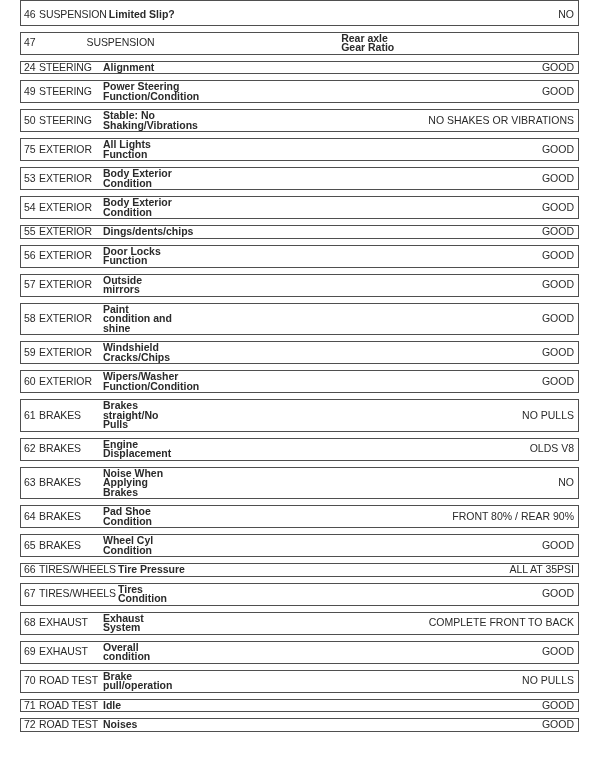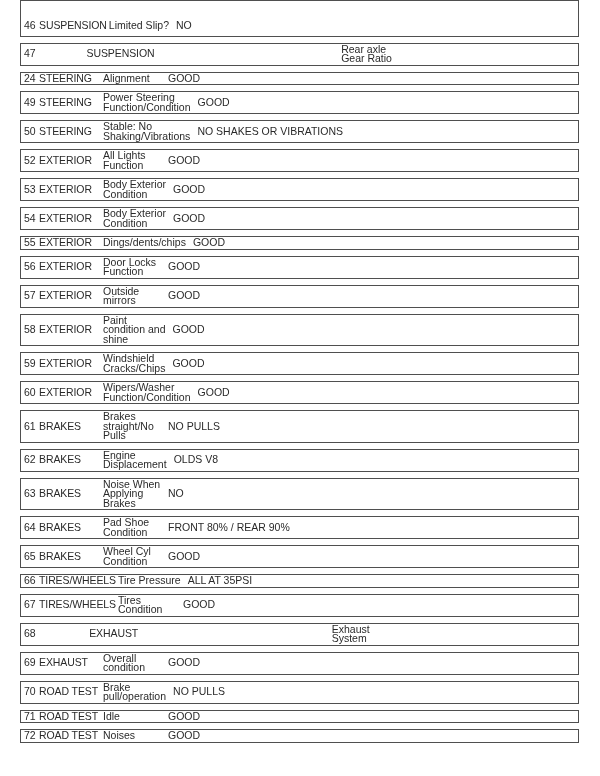--- a/index.html
+++ b/index.html
@@ -38,34 +38,35 @@
     padding-left: 3px;
   }
   .c-cat {
     width: 62px;
     letter-spacing: -0.1px;
     white-space: nowrap;
     padding-right: 2px;
   }
   .c-item {
     width: 58px;
-    font-weight: normal;
+    font-weight: bold;
     white-space: pre;
     padding-right: 7px;
   }
   .c-val {
     padding-right: 4px;
     white-space: nowrap;
+    text-align: right;
   }
   
   .row.first {
     margin-top: -2px;
   }
   .row.first .cell {
-    padding-top: 20px;
+    padding-top: 9px;
     padding-bottom: 5px;
   }
 </style>
 </head>
 <body>
 
 <div class="sheet">
   <div id="rows-container">
   <div class="row first">
     <div class="cell c-num">46</div>
@@ -99,21 +100,21 @@
   <div class="row">
     <div class="cell c-num">50</div>
     <div class="cell c-cat">STEERING</div>
     <div class="cell c-item">Stable: No
 Shaking/Vibrations</div>
     <div class="cell c-val">NO SHAKES OR VIBRATIONS</div>
   </div>
 
 
   <div class="row">
-    <div class="cell c-num">52</div>
+    <div class="cell c-num">75</div>
     <div class="cell c-cat">EXTERIOR</div>
     <div class="cell c-item">All Lights
 Function</div>
     <div class="cell c-val">GOOD</div>
   </div>
 
   <div class="row">
     <div class="cell c-num">53</div>
     <div class="cell c-cat">EXTERIOR</div>
     <div class="cell c-item">Body Exterior
@@ -232,20 +233,21 @@
     <div class="cell c-item">Tires
 Condition</div>
     <div class="cell c-val">GOOD</div>
   </div>
 
   <div class="row">
     <div class="cell c-num">68</div>
     <div class="cell c-cat">EXHAUST</div>
     <div class="cell c-item">Exhaust
 System</div>
+    <div class="cell c-val">COMPLETE FRONT TO BACK</div>
   </div>
 
   <div class="row">
     <div class="cell c-num">69</div>
     <div class="cell c-cat">EXHAUST</div>
     <div class="cell c-item">Overall
 condition</div>
     <div class="cell c-val">GOOD</div>
   </div>
 

